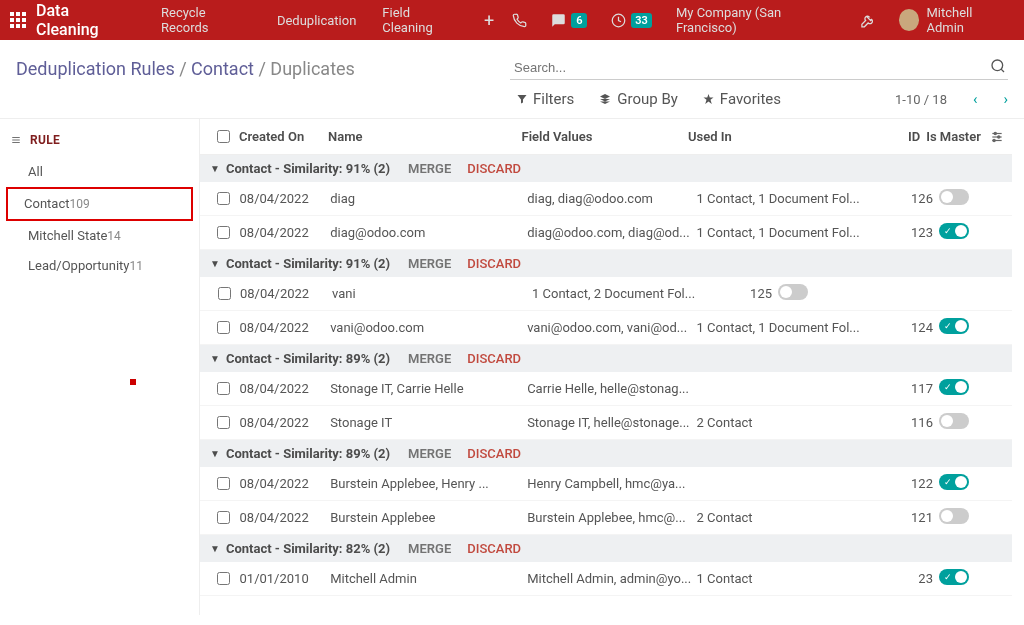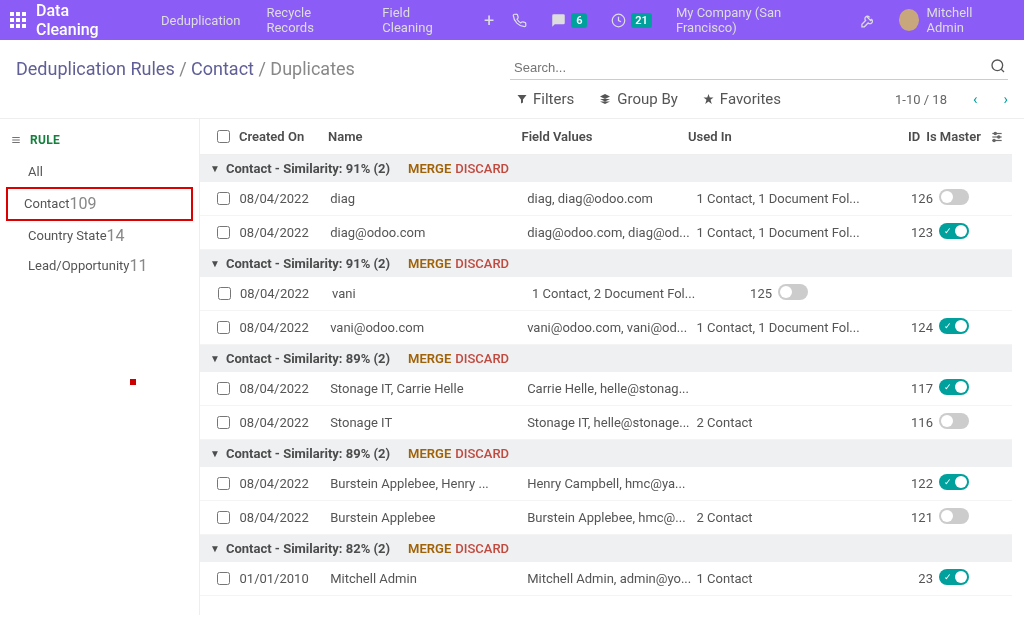--- a/index.html
+++ b/index.html
@@ -1,19 +1,19 @@
 <!DOCTYPE html>
 <html><head>
 <meta charset="utf-8">
 <style>
   * { box-sizing: border-box; margin: 0; padding: 0; }
   html, body { width: 1024px; height: 625px; font-family: -apple-system, BlinkMacSystemFont, "Segoe UI", Roboto, sans-serif; font-size: 13px; color: #4c4c4c; background: #fff; overflow: hidden; }
 
   
-  .navbar { display:flex; align-items:flex-end; height:40px; background:#8b5cf6; color:#ddd; padding:0 10px; }
+  .navbar { display:flex; align-items:flex-end; height:40px; background:#b91c1c; color:#ddd; padding:0 10px; }
   .nav-left { display:flex; align-items:center; gap:0; }
   .apps-icon { width:16px; height:16px; display:grid; grid-template-columns:repeat(3,4px); grid-template-rows:repeat(3,4px); gap:2px; margin-right:10px; }
   .apps-icon span { background:#fff; width:4px; height:4px; }
   .nav-title { color:#fff; font-weight:500; font-size:16px; margin-right:18px; }
   .nav-item { color:#ddd; padding:0 13px; font-size:13px; height:40px; display:flex; align-items:center; cursor:pointer; }
   .nav-right { margin-left:auto; display:flex; align-items:center; gap:12px; }
   .nav-right .nav-item { padding:0 6px; gap:5px; }
   .badge { background:#00a09d; color:#fff; font-size:11px; border-radius:3px; padding:0 4px; min-width:16px; height:15px; display:flex; align-items:center; justify-content:center; font-weight:600; }
   .avatar { width:22px; height:22px; border-radius:50%; background:#c9a77d; }
 
@@ -27,23 +27,23 @@
 
   .toolbar-row { display:flex; align-items:center; padding:4px 16px 10px 16px; }
   .filter-group { display:flex; gap:24px; margin-left:500px; }
   .filter-btn { display:flex; align-items:center; gap:5px; color:#555; cursor:pointer; font-size:15px; }
   .pager { margin-left:auto; display:flex; align-items:center; gap:26px; color:#666; }
   .pager .arrow { color:#00a09d; font-size:15px; cursor:pointer; }
 
   
   .body { display:flex; height:calc(625px - 40px - 54px - 34px); border-top:1px solid #eee; }
   .sidebar { width:200px; padding:14px 10px; border-right:1px solid #eee; position:relative; }
-  .rule-header { display:flex; align-items:center; gap:8px; font-weight:700; color:#15803d; font-size:12px; margin-bottom:10px; letter-spacing:.3px; }
+  .rule-header { display:flex; align-items:center; gap:8px; font-weight:700; color:#7f1d1d; font-size:12px; margin-bottom:10px; letter-spacing:.3px; }
   .rule-item { display:flex; justify-content:flex-start; align-items:center; padding:4px 6px 4px 18px; cursor:pointer; color:#555; font-size:13px; line-height:22px; }
-  .rule-item .count { color:#888; font-size:16px; }
+  .rule-item .count { color:#888; font-size:12px; }
   .rule-item.highlight-box { border:2px solid #d00; margin:0 -4px; padding-left:16px; padding-right:4px; }
   .red-dot { position:absolute; left:130px; top:260px; width:6px; height:6px; background:#c00; }
 
   .main { flex:1; overflow-y:auto; position:relative; padding-right:12px; }
   .main::-webkit-scrollbar { width:10px; background:#f1f1f1; }
   .main::-webkit-scrollbar-thumb { background:#c1c1c1; border-radius:4px; }
 
   .list-head { display:flex; align-items:center; padding:10px 8px; color:#4c4c4c; font-weight:600; font-size:13px; border-bottom:1px solid #eee; }
   .list-head .settings-icon { margin-left:auto; color:#666; }
 
@@ -52,22 +52,22 @@
   .col-name { width:200px; }
   .col-field { width:172px; }
   .col-used { width:198px; }
   .col-id { width:48px; text-align:right; padding-right:6px; }
   .col-master { width:66px; text-align:left; }
   input[type=checkbox] { width:13px; height:13px; }
 
   .group-row { background:#eef0f2; display:flex; align-items:center; padding:6px 10px; font-size:13px; color:#4c4c4c; }
   .group-row .caret { margin-right:6px; font-size:10px; }
   .group-title { font-weight:700; }
-  .group-row .merge { color:#a16207; font-weight:600; margin-left:18px; cursor:pointer; }
-  .group-row .discard { color:#c14a3f; font-weight:500; margin-left:4px; cursor:pointer; }
+  .group-row .merge { color:#737373; font-weight:600; margin-left:18px; cursor:pointer; }
+  .group-row .discard { color:#c14a3f; font-weight:500; margin-left:16px; cursor:pointer; }
 
   .data-row { display:flex; align-items:center; padding:7px 8px; border-bottom:1px solid #f4f4f4; font-size:13px; color:#555; }
   .ellipsis { white-space:nowrap; overflow:hidden; text-overflow:ellipsis; }
 
   .toggle { width:30px; height:16px; border-radius:9px; background:#ccc; position:relative; display:inline-block; }
   .toggle::after { content:""; position:absolute; width:12px; height:12px; border-radius:50%; background:#fff; top:2px; left:2px; }
   .toggle.on { background:#00a09d; }
   .toggle.on::after { left:auto; right:2px; }
   .toggle.on::before { content:"✓"; position:absolute; left:5px; top:0; color:#fff; font-size:9px; line-height:16px; }
   .toggle.off::before { content:""; }
@@ -83,43 +83,43 @@
         <span></span>
         <span></span>
         <span></span>
         <span></span>
         <span></span>
         <span></span>
         <span></span>
         <span></span>
       </div>
     <div class="nav-title">Data Cleaning</div>
+    <div class="nav-item">Recycle Records</div>
     <div class="nav-item">Deduplication</div>
-    <div class="nav-item">Recycle Records</div>
     <div class="nav-item">Field Cleaning</div>
     <div class="nav-item" style="font-size:18px; padding:0 12px;">+</div>
   </div>
   <div class="nav-right">
     <div class="nav-item">
       <svg width="15" height="15" viewBox="0 0 24 24" fill="none" stroke="#ddd" stroke-width="2">
           <path d="M22 16.92v3a2 2 0 0 1-2.18 2A19.79 19.79 0 0 1 2.08 4.18 2 2 0 0 1 4.06 2h3a2 2 0 0 1 2 1.72c.13.96.37 1.9.72 2.81a2 2 0 0 1-.45 2.11L8.09 9.91a16 16 0 0 0 6 6l1.27-1.27a2 2 0 0 1 2.11-.45c.91.35 1.85.59 2.81.72A2 2 0 0 1 22 16.92z"></path>
         </svg>
     </div>
     <div class="nav-item">
       <svg width="15" height="15" viewBox="0 0 24 24" fill="#ddd">
           <path d="M20 2H4a2 2 0 0 0-2 2v18l4-4h14a2 2 0 0 0 2-2V4a2 2 0 0 0-2-2z"></path>
         </svg>
       <span class="badge">6</span>
     </div>
     <div class="nav-item">
       <svg width="15" height="15" viewBox="0 0 24 24" fill="none" stroke="#ddd" stroke-width="2">
           <circle cx="12" cy="12" r="10"></circle>
           <polyline points="12 6 12 12 16 14"></polyline>
         </svg>
-      <span class="badge">21</span>
+      <span class="badge">33</span>
     </div>
     <div class="nav-item">My Company (San Francisco)</div>
     <div class="nav-item">
       <svg width="15" height="15" viewBox="0 0 24 24" fill="none" stroke="#ddd" stroke-width="2">
           <path d="M14.7 6.3a4 4 0 0 0-5.66 5.66l-6 6V22h4l6-6a4 4 0 0 0 5.66-5.66L17 12l-5-5 2.7-.7z"></path>
         </svg>
     </div>
     <div class="nav-item" style="gap:7px;">
       <span class="avatar"></span>
       <span>Mitchell Admin</span>
@@ -187,21 +187,21 @@
     <div id="rule-list">
         <div class="rule-item">
           <span>All</span>
           <span class="count"></span>
         </div>
         <div class="rule-item highlight-box">
           <span>Contact</span>
           <span class="count">109</span>
         </div>
         <div class="rule-item">
-          <span>Country State</span>
+          <span>Mitchell State</span>
           <span class="count">14</span>
         </div>
         <div class="rule-item">
           <span>Lead/Opportunity</span>
           <span class="count">11</span>
         </div>
       </div>
     <div class="red-dot"></div>
   </div>
 

